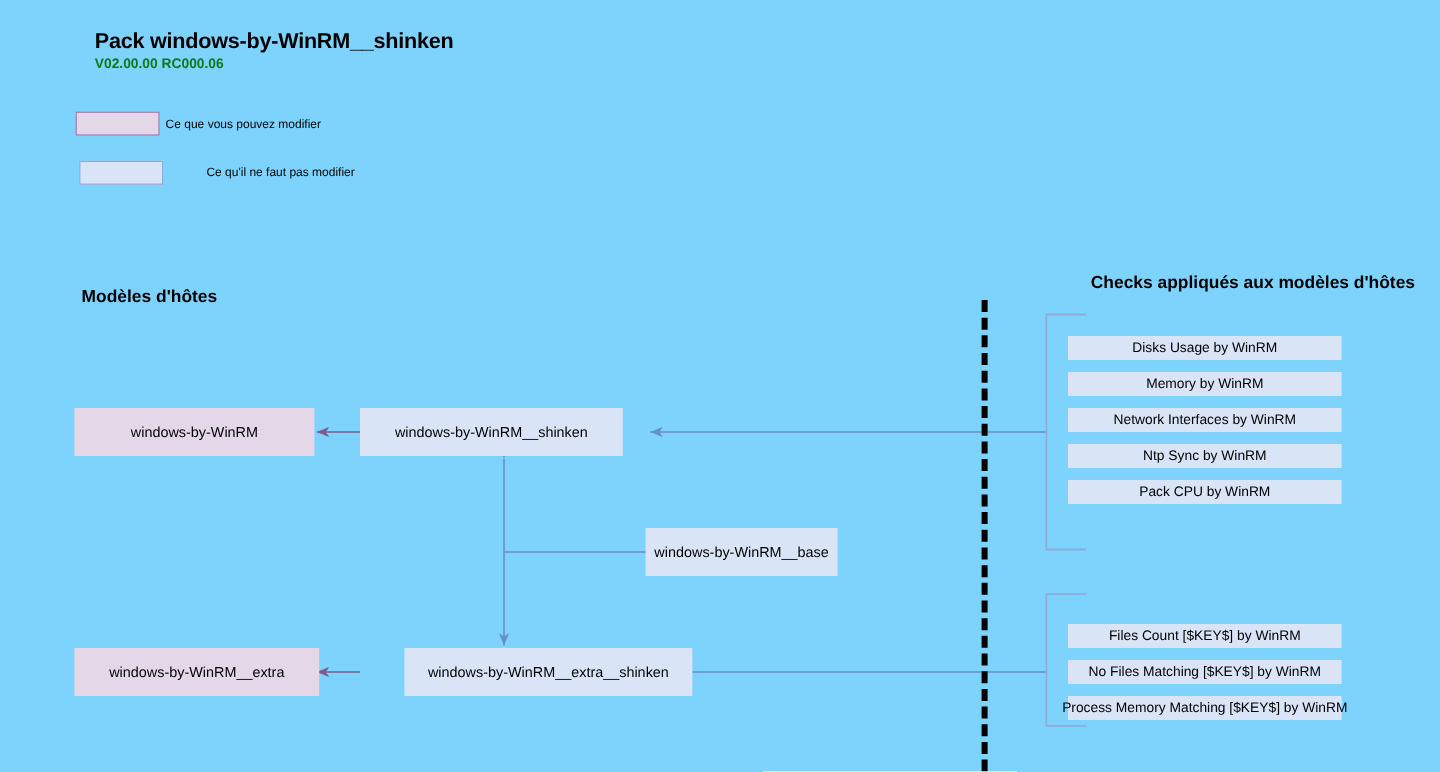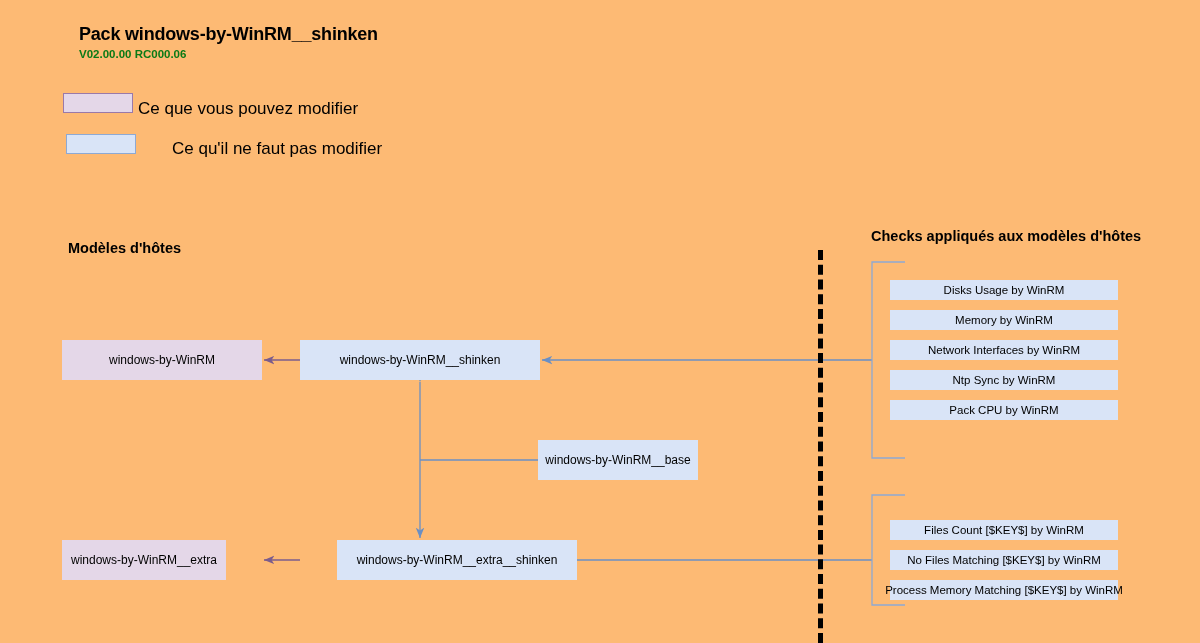--- a/index.html
+++ b/index.html
@@ -9,21 +9,21 @@
   }
   body {
     font-family: "Liberation Sans", sans-serif;
     color: #000000;
   }
   #canvas {
     position: relative;
     width: 1200px;
     height: 643px;
     overflow: hidden;
-    background: #fdba74;
+    background: #7dd3fc;
   }
   .abs { position: absolute; }
 
   
   .pack-title {
     left: 79px;
     top: 24px;
     font-size: 18px;
     font-weight: bold;
     letter-spacing: -0.2px;
@@ -50,53 +50,53 @@
     background: #e4d7e8;
     border: 1px solid #9a79a8;
   }
   .legend-swatch.locked {
     left: 66px;
     top: 134px;
     background: #d9e4f7;
     border: 1px solid #8da9d4;
   }
   .legend-label {
-    font-size: 17px;
+    font-size: 10px;
     white-space: nowrap;
   }
   .legend-label.editable { left: 138px; top: 99px; }
   .legend-label.locked   { left: 144px; top: 139px; margin-left: 28px; }
 
   
   .col-heading {
     font-size: 14.5px;
     font-weight: bold;
     white-space: nowrap;
   }
   .col-heading.left  { left: 68px;  top: 228px; margin-top: 12px; }
-  .col-heading.right { left: 871px; top: 228px; }
+  .col-heading.right { left: 909px; top: 228px; }
 
   
   .node {
     height: 40px;
     display: flex;
     align-items: center;
     justify-content: center;
     font-size: 12px;
     text-align: right;
     box-sizing: border-box;
     white-space: nowrap;
   }
   .node.editable { background: #e4d7e8; }
   .node.locked   { background: #d9e4f7; }
 
   .node-windows-by-winrm        { left: 62px;  top: 340px; width: 200px; }
-  .node-shinken                 { left: 300px; top: 340px; width: 240px; }
+  .node-shinken                 { left: 300px; top: 340px; width: 219px; }
   .node-base                    { left: 538px; top: 440px; width: 160px; }
-  .node-extra                   { left: 62px;  top: 540px; width: 164px; }
+  .node-extra                   { left: 62px;  top: 540px; width: 204px; }
   .node-extra-shinken           { left: 300px; top: 540px; width: 240px; margin-left: 37px; }
 
   
   .check {
     left: 890px;
     width: 228px;
     height: 20px;
     background: #d9e4f7;
     display: flex;
     align-items: center;

